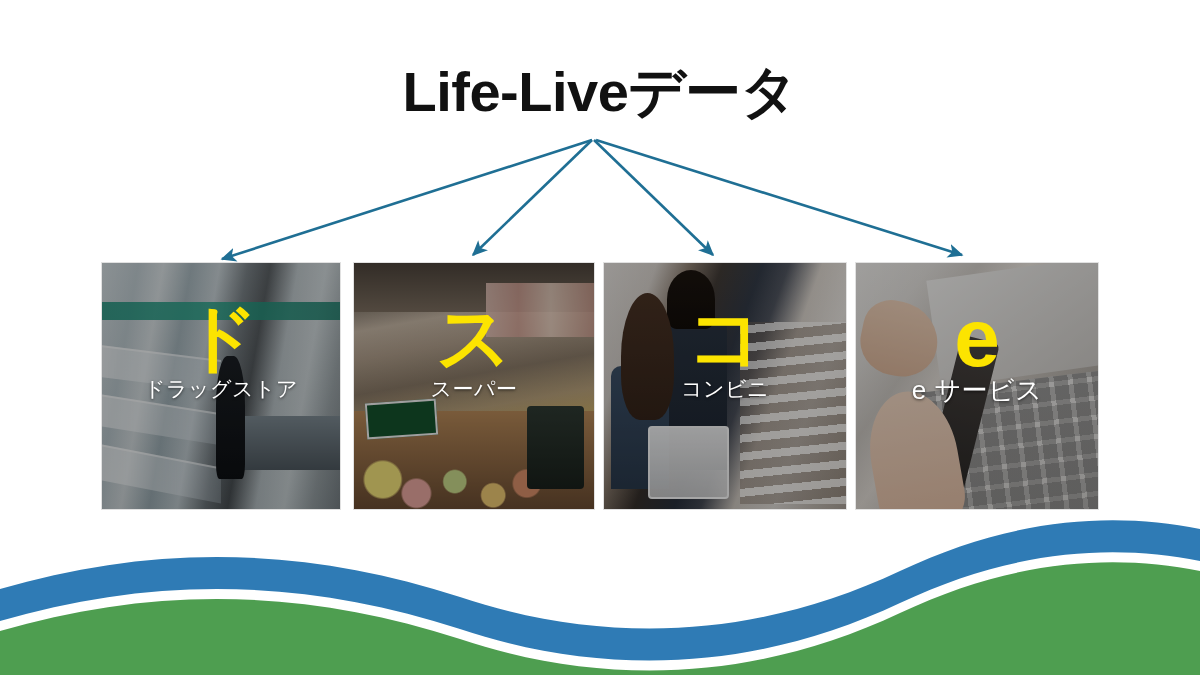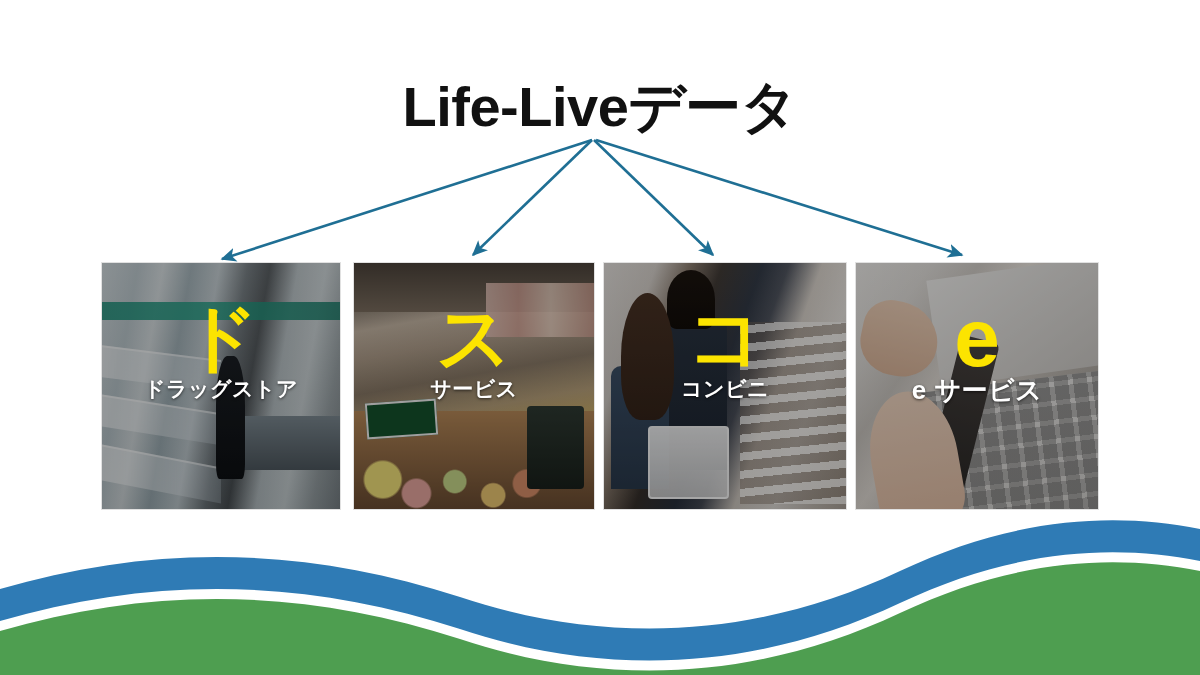--- a/index.html
+++ b/index.html
@@ -21,21 +21,21 @@
     width: 1200px;
     height: 675px;
     background: #ffffff;
     overflow: hidden;
   }
 
   
   #title {
     position: absolute;
     left: 0;
-    top: 77px;
+    top: 62px;
     width: 1200px;
     text-align: center;
     font-size: 56px;
     font-weight: 800;
     letter-spacing: -0.5px;
     color: #111111;
     line-height: 1.08;
     white-space: nowrap;
   }
 
@@ -260,21 +260,21 @@
   .panel-3 .big-letter { top: 38px; font-size: 74px; }
   .panel-4 .big-letter { top: 34px; font-size: 82px; }
 
   .cap {
     position: absolute;
     width: 100%;
     text-align: center;
     top: 112px;
     color: #ffffff;
     font-size: 21px;
-    font-weight: 700;
+    font-weight: 400;
     letter-spacing: 0.5px;
     z-index: 7;
     text-shadow: 0 1px 3px rgba(0,0,0,0.65);
     white-space: nowrap;
   }
   .panel-4 .cap { top: 110px; font-size: 26px; }
 
   
   #waves {
     position: absolute;
@@ -318,21 +318,21 @@
 
   <div class="panel panel-2">
     <div class="photo photo-supermarket">
       <div class="ceiling"></div>
       <div class="wallposters"></div>
       <div class="produce"></div>
       <div class="greensign"></div>
       <div class="cart"></div>
     </div>
     <div class="big-letter">ス</div>
-    <div class="cap">サービス</div>
+    <div class="cap">スーパー</div>
   </div>
 
   <div class="panel panel-3">
     <div class="photo photo-convenience">
       <div class="shelves"></div>
       <div class="coat"></div>
       <div class="hair-m"></div>
       <div class="apron"></div>
       <div class="hair-w"></div>
       <div class="basket"></div>

